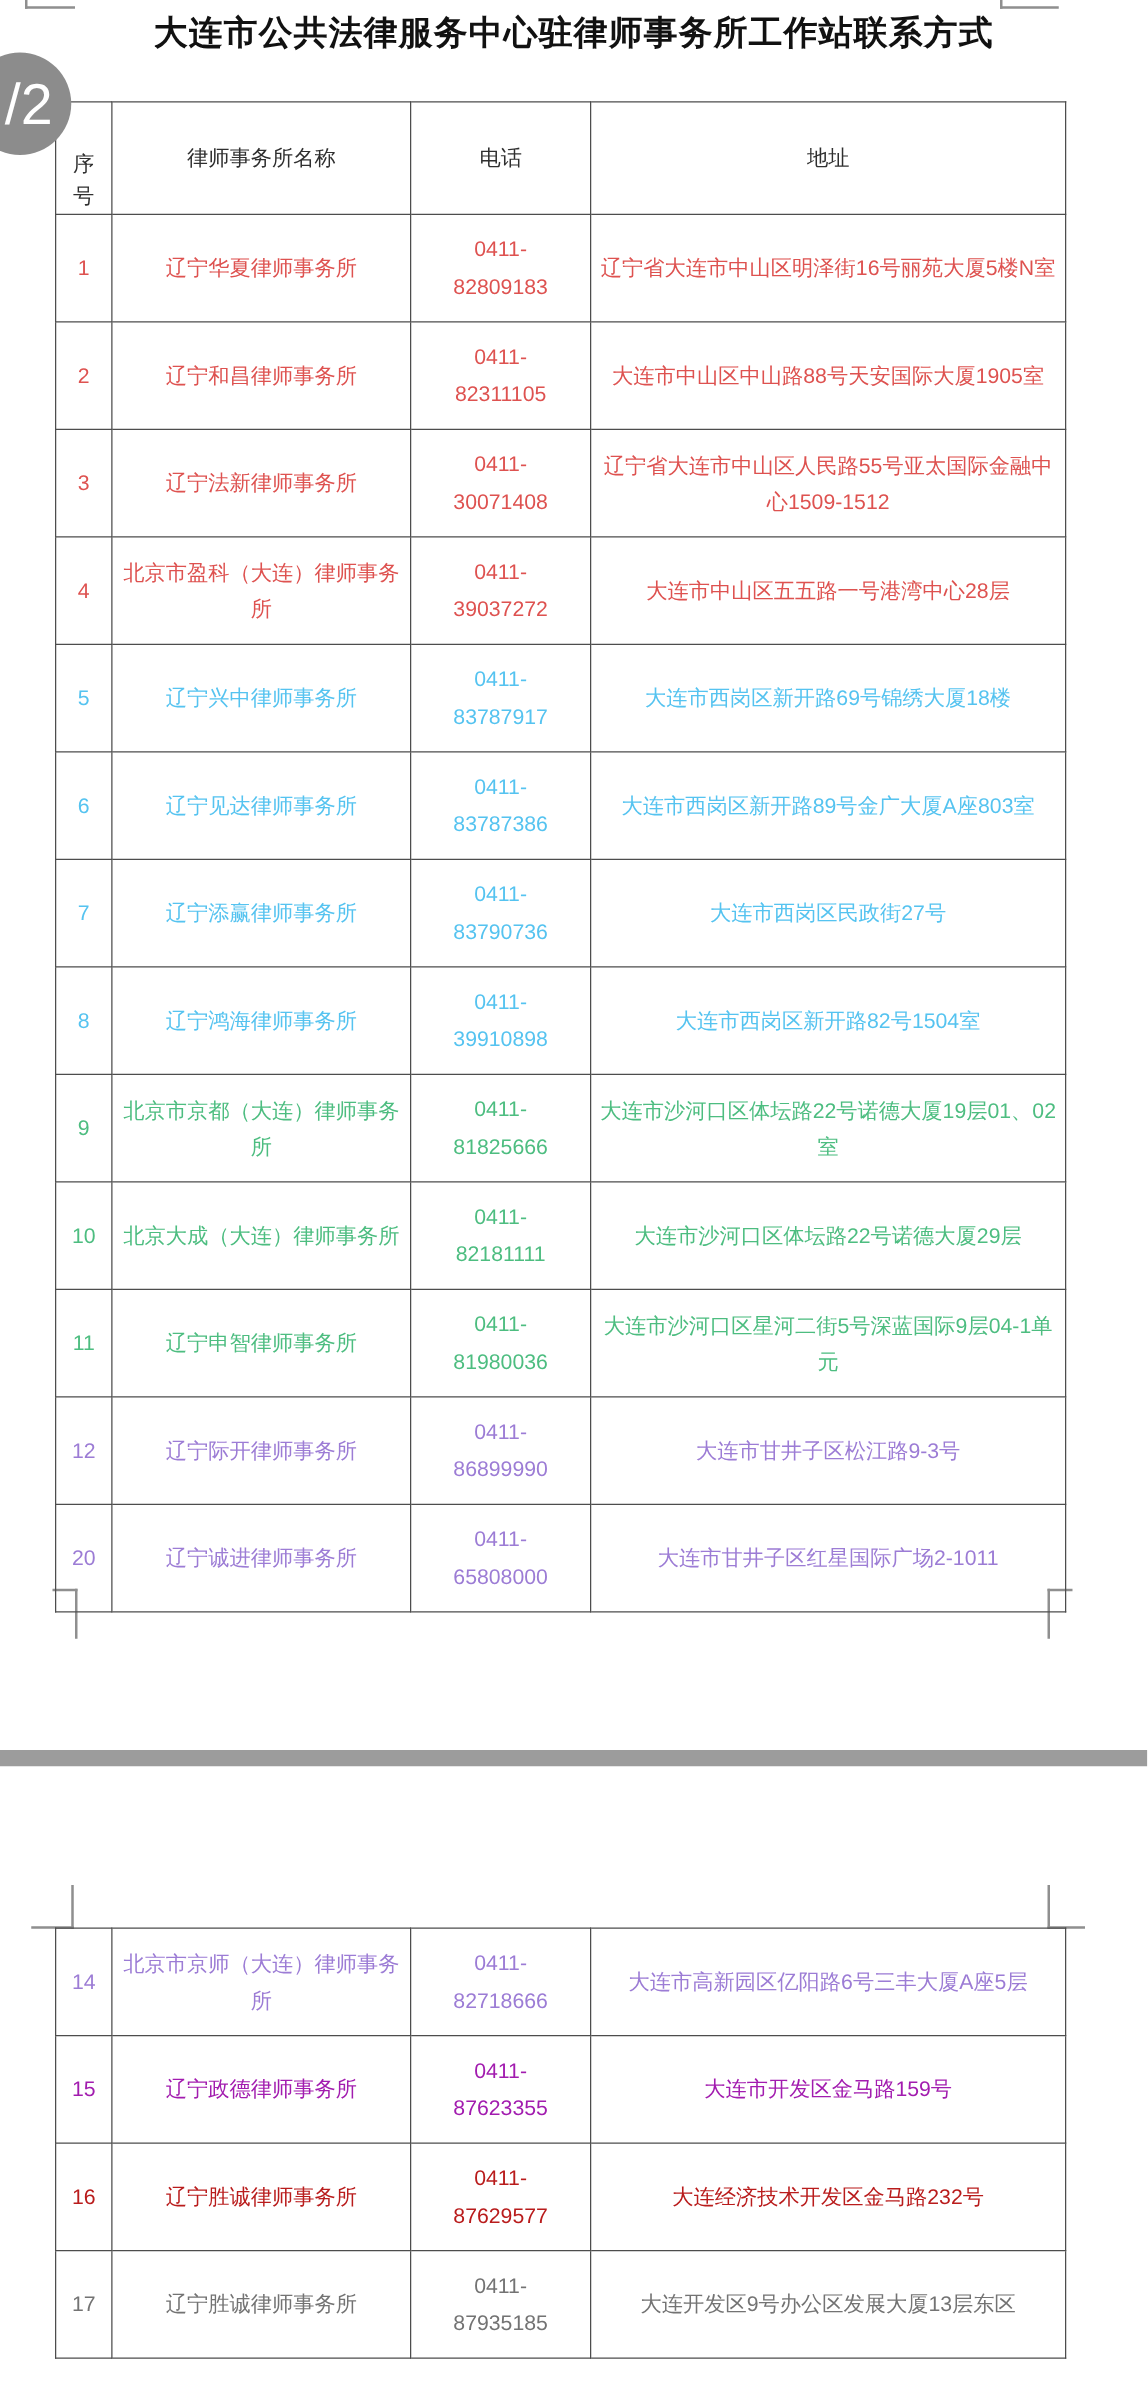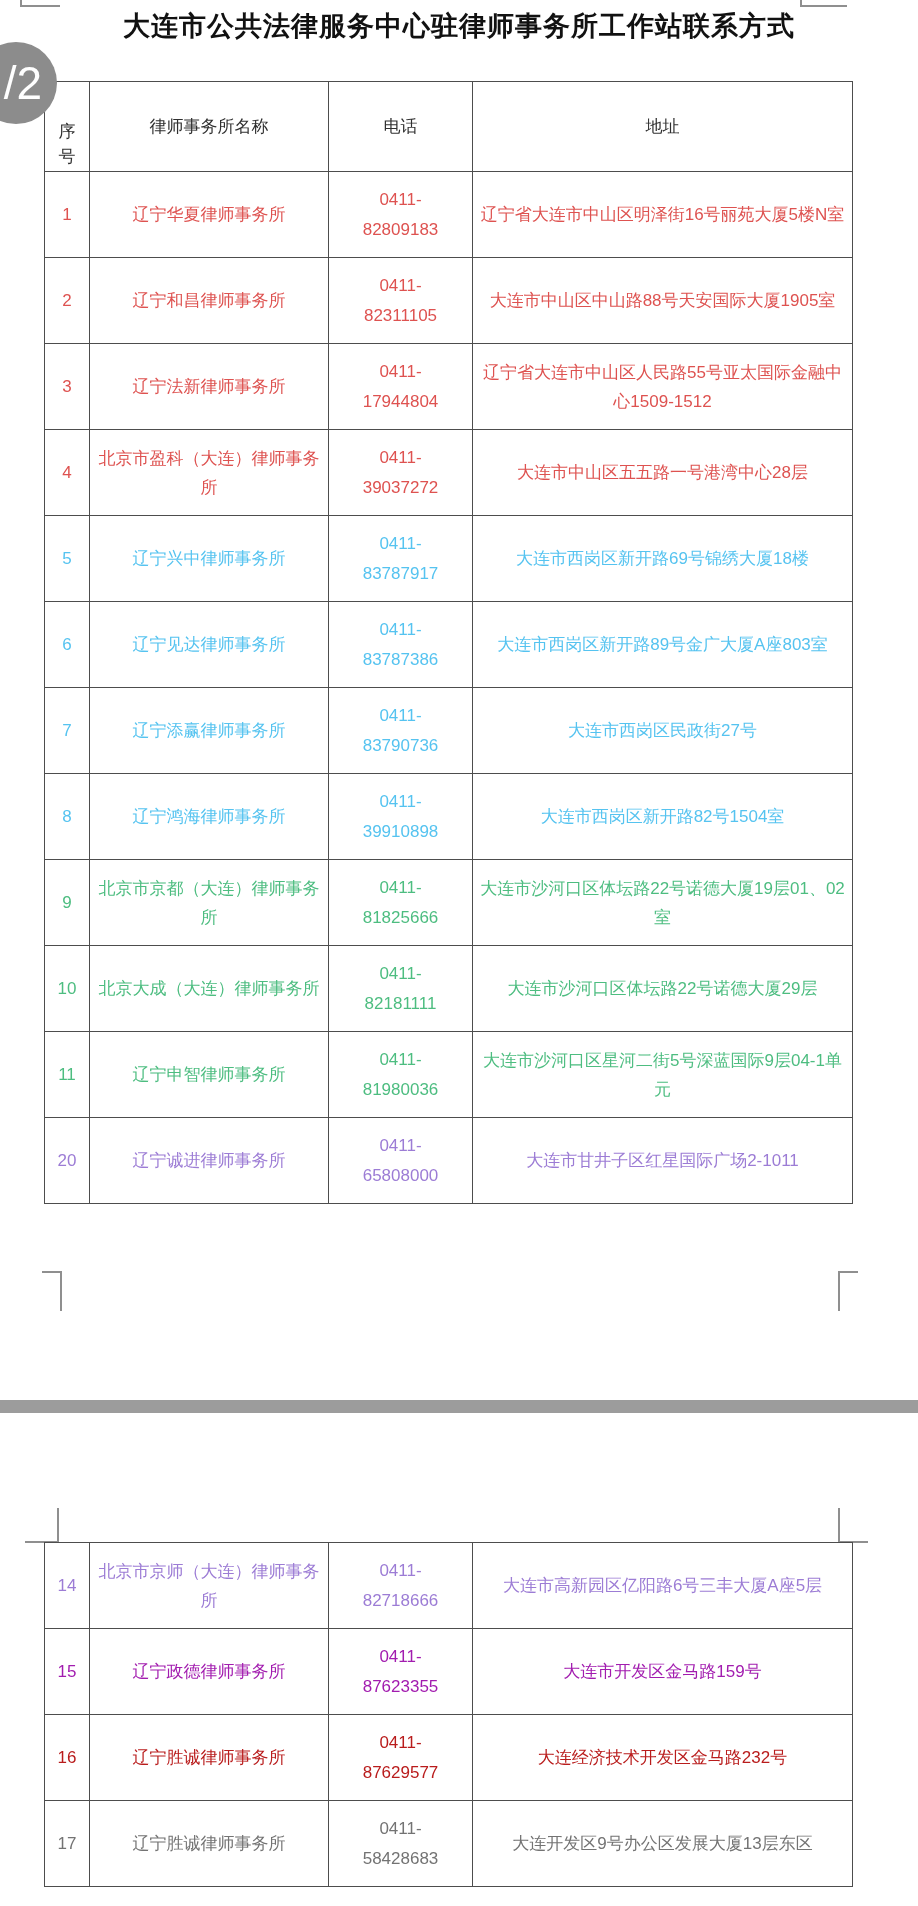--- a/index.html
+++ b/index.html
@@ -90,21 +90,21 @@
       <div class="phone-line">82311105</div>
     </td>
     <td class="c-addr-cell"><span>大连市中山区中山路88号天安国际大厦1905室</span></td>
   </tr>
 
   <tr style="color: rgb(222, 82, 80);">
     <td><span>3</span></td>
     <td class="c-name-cell"><span>辽宁法新律师事务所</span></td>
     <td>
       <div class="phone-line">0411-</div>
-      <div class="phone-line">17944804</div>
+      <div class="phone-line">30071408</div>
     </td>
     <td class="c-addr-cell"><span>辽宁省大连市中山区人民路55号亚太国际金融中心1509-1512</span></td>
   </tr>
 
   <tr style="color: rgb(222, 82, 80);">
     <td><span>4</span></td>
     <td class="c-name-cell"><span>北京市盈科（大连）律师事务所</span></td>
     <td>
       <div class="phone-line">0411-</div>
       <div class="phone-line">39037272</div>
@@ -175,20 +175,29 @@
   <tr style="color: rgb(77, 189, 128);">
     <td><span>11</span></td>
     <td class="c-name-cell"><span>辽宁申智律师事务所</span></td>
     <td>
       <div class="phone-line">0411-</div>
       <div class="phone-line">81980036</div>
     </td>
     <td class="c-addr-cell"><span>大连市沙河口区星河二街5号深蓝国际9层04-1单元</span></td>
   </tr>
 
+  <tr style="color: rgb(156, 124, 213);">
+    <td><span>12</span></td>
+    <td class="c-name-cell"><span>辽宁际开律师事务所</span></td>
+    <td>
+      <div class="phone-line">0411-</div>
+      <div class="phone-line">86899990</div>
+    </td>
+    <td class="c-addr-cell"><span>大连市甘井子区松江路9-3号</span></td>
+  </tr>
 
   <tr style="color: rgb(156, 124, 213);">
     <td><span>20</span></td>
     <td class="c-name-cell"><span>辽宁诚进律师事务所</span></td>
     <td>
       <div class="phone-line">0411-</div>
       <div class="phone-line">65808000</div>
     </td>
     <td class="c-addr-cell"><span>大连市甘井子区红星国际广场2-1011</span></td>
   </tr>
@@ -239,20 +248,20 @@
       <div class="phone-line">87629577</div>
     </td>
     <td class="c-addr-cell"><span>大连经济技术开发区金马路232号</span></td>
   </tr>
 
   <tr style="color: #737373;">
     <td><span>17</span></td>
     <td class="c-name-cell"><span>辽宁胜诚律师事务所</span></td>
     <td>
       <div class="phone-line">0411-</div>
-      <div class="phone-line">58428683</div>
+      <div class="phone-line">87935185</div>
     </td>
     <td class="c-addr-cell"><span>大连开发区9号办公区发展大厦13层东区</span></td>
   </tr>
 </tbody>
   </table>
 
 </div>
 
 </body></html>

